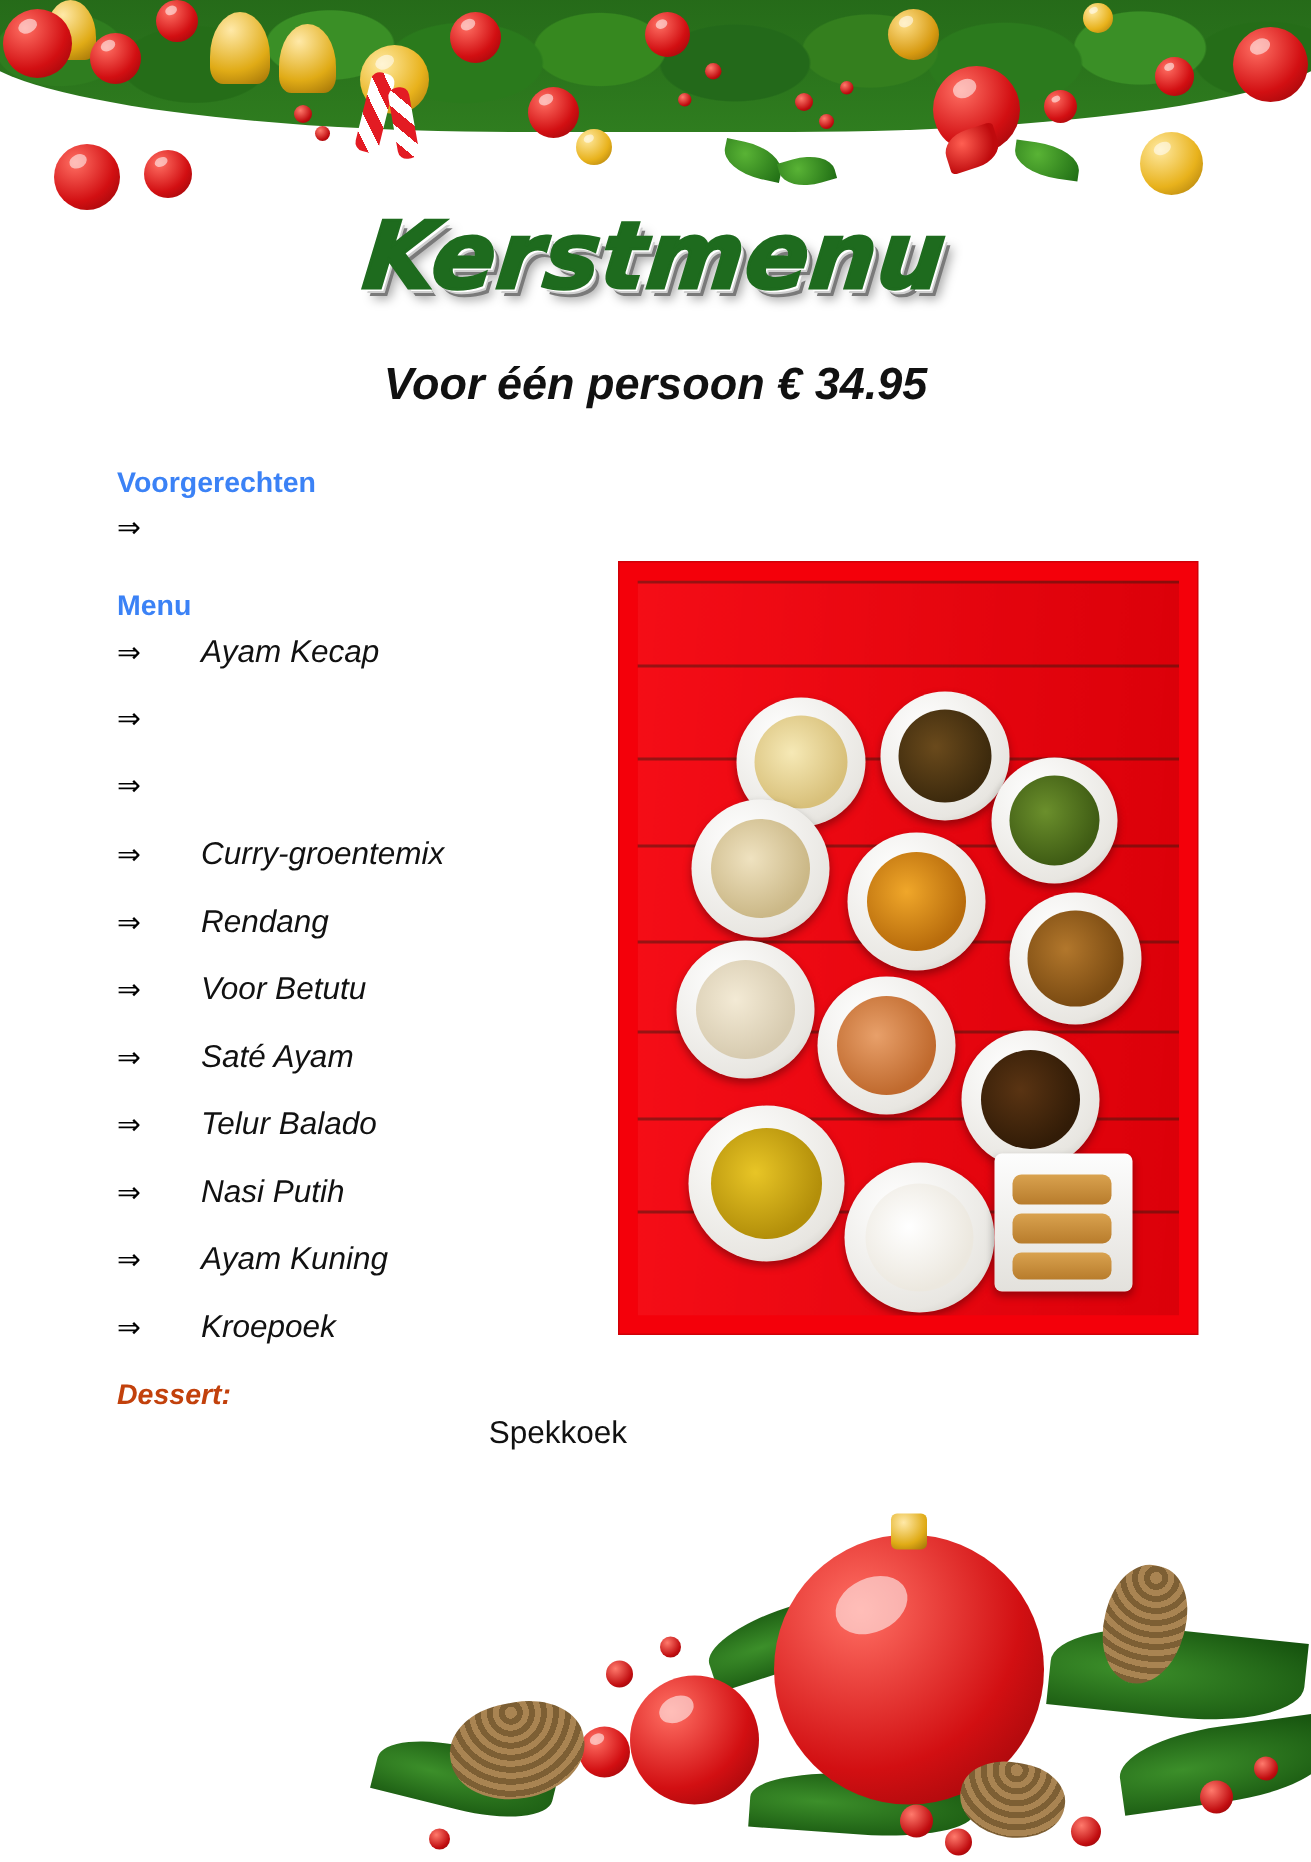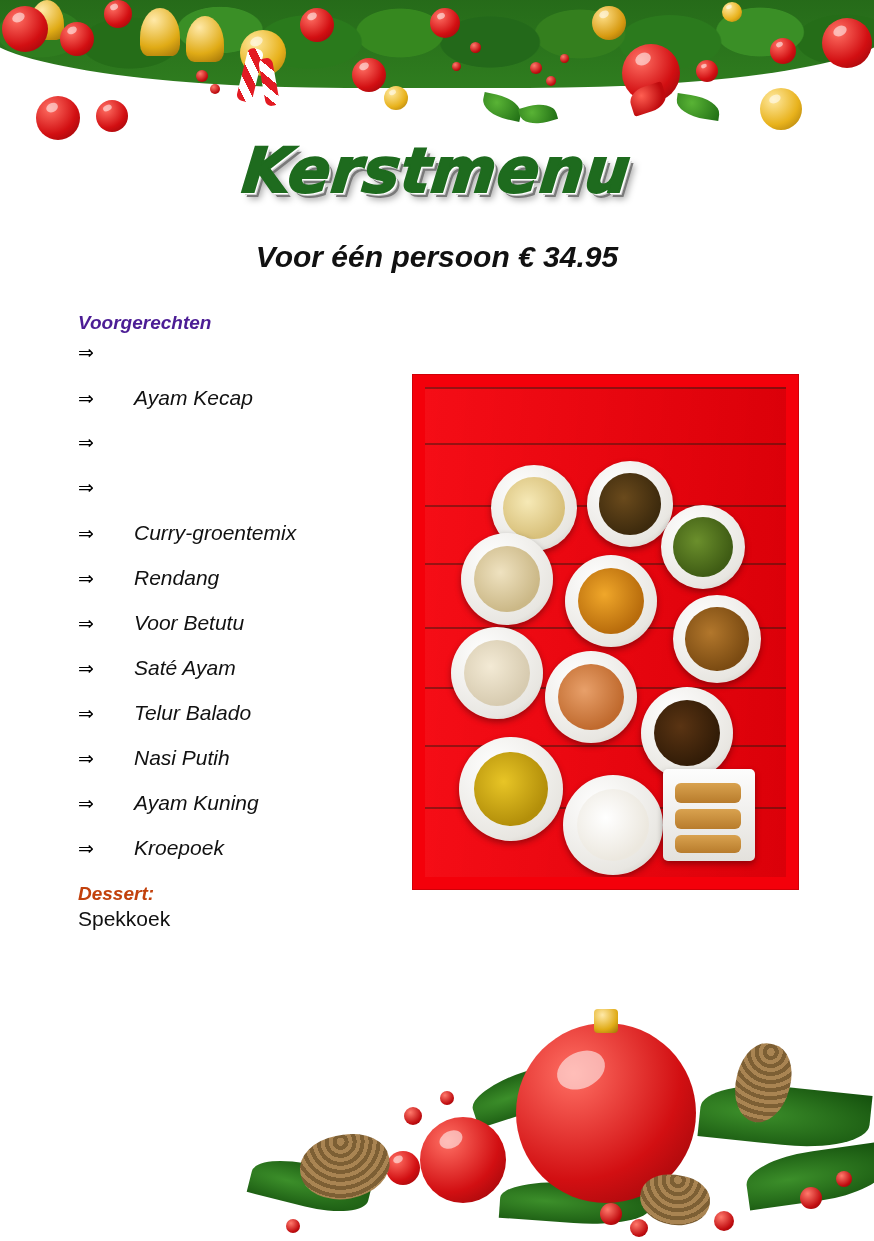--- a/index.html
+++ b/index.html
@@ -113,22 +113,21 @@
 
   
   .content {
     position: absolute;
     top: 312px; left: 78px;
     width: 340px;
   }
   .section-head {
     font-size: 19px;
     font-weight: bold;
-    font-style: italic;
-    color: #4c1d95;
+    color: #3b82f6;
     margin: 0 0 6px 0;
     line-height: 1.2;
   }
   .section-head.menu { margin-top: 16px; }
   .item {
     display: flex;
     align-items: baseline;
     margin: 0 0 8px 0;
     height: 37px;
   }
@@ -148,20 +147,21 @@
   .dessert-head {
     font-size: 19px;
     font-weight: bold;
     font-style: italic;
     color: #c2410c;
     margin: 10px 0 2px 0;
   }
   .dessert-text {
     font-size: 21px;
     color: #111;
+    text-align: right;
   }
 
   
   .photo-frame {
     position: absolute;
     top: 375px; left: 413px;
     width: 385px; height: 514px;
     background: #f4000a;
     padding: 12px;
     box-shadow: 0 0 0 1px #d00007;
@@ -279,20 +279,21 @@
 <div class="subtitle">Voor één persoon € 34.95</div>
 
 <div class="content">
 
   <div class="section-head">Voorgerechten</div>
 
   <div class="item">
     <span class="arrow">⇒</span>
   </div>
 
+  <div class="section-head menu">Menu</div>
 
   <div class="item">
     <span class="arrow">⇒</span>
     <span class="item-label">Ayam Kecap</span>
   </div>
   <div class="item">
     <span class="arrow">⇒</span>
   </div>
   <div class="item">
     <span class="arrow">⇒</span>

